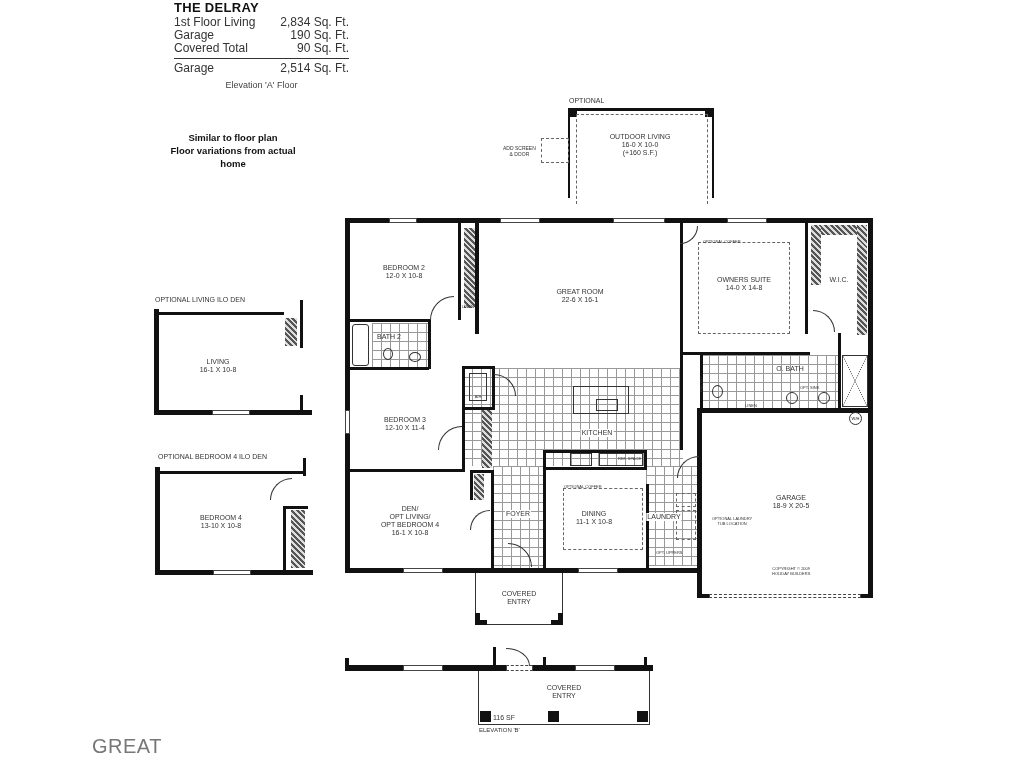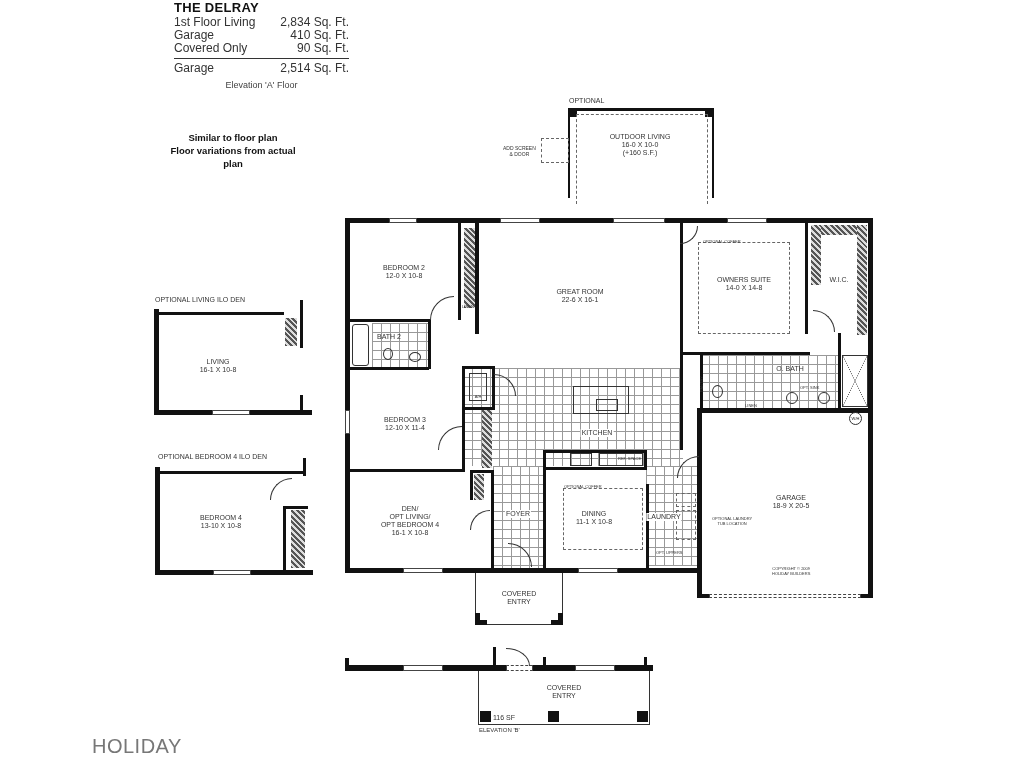--- a/index.html
+++ b/index.html
@@ -28,38 +28,38 @@
 <body>
 
 <div id="summary" class="abs">
   <div class="title">THE DELRAY</div>
   <div class="row">
       <span>1st Floor Living</span>
       <span>2,834 Sq. Ft.</span>
     </div>
   <div class="row">
       <span>Garage</span>
-      <span>410 Sq. Ft.</span>
+      <span>190 Sq. Ft.</span>
     </div>
   <div class="row">
-      <span>Covered Only</span>
+      <span>Covered Total</span>
       <span>90 Sq. Ft.</span>
     </div>
   <div class="hr"></div>
   <div class="row">
       <span>Garage</span>
       <span>2,514 Sq. Ft.</span>
     </div>
   <div class="elev">Elevation 'A' Floor</div>
 </div>
 
 <div id="disclaimer" class="abs">
   <div>Similar to floor plan</div>
   <div>Floor variations from actual</div>
-  <div>plan</div>
+  <div>home</div>
 </div>
 
 <div>
   <div class="opt-title" style="left:569px;top:97px;">OPTIONAL</div>
   <div class="wall" style="left:568px;top:108px;width:146px;height:3px;"></div>
   <div class="wall" style="left:568px;top:108px;width:9px;height:9px;"></div>
   <div class="wall" style="left:705px;top:108px;width:9px;height:9px;"></div>
   <div class="wall" style="left:568px;top:108px;width:2px;height:90px;"></div>
   <div class="wall" style="left:712px;top:108px;width:2px;height:90px;"></div>
   <div class="dash" style="left:576px;top:114px;width:132px;height:90px;border-bottom:none;"></div>
@@ -294,13 +294,13 @@
   <div class="wall" style="left:548px;top:711px;width:11px;height:11px;"></div>
   <div class="wall" style="left:637px;top:711px;width:11px;height:11px;"></div>
   <div class="lbl" style="left:564px;top:684px;">
       <span class="nm">COVERED</span>
       <span class="nm">ENTRY</span>
     </div>
   <div class="note" style="left:493px;top:714px;font-size:7px;">116 SF</div>
   <div class="note" style="left:479px;top:727px;font-size:6px;">ELEVATION 'B'</div>
 </div>
 
-<div id="watermark" class="abs">HOLIDAY</div>
+<div id="watermark" class="abs">GREAT</div>
 
 </body></html>

